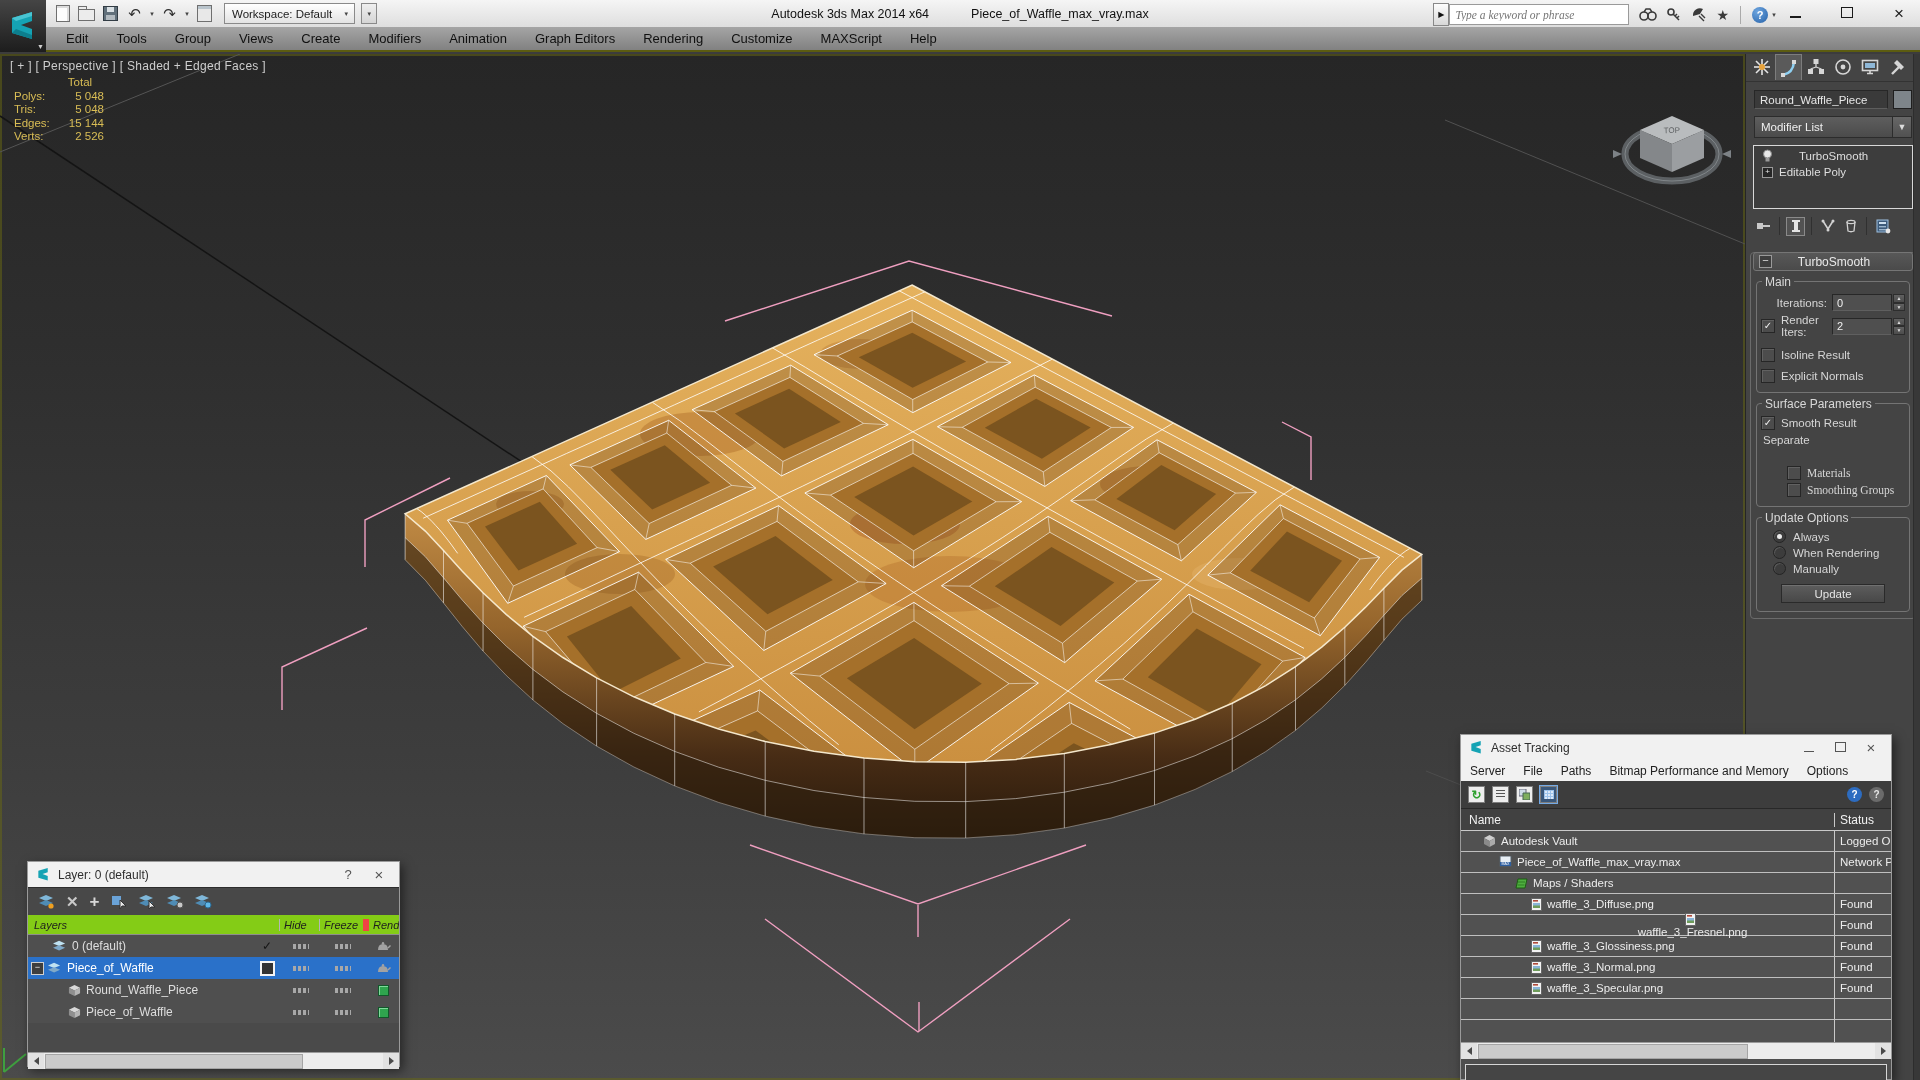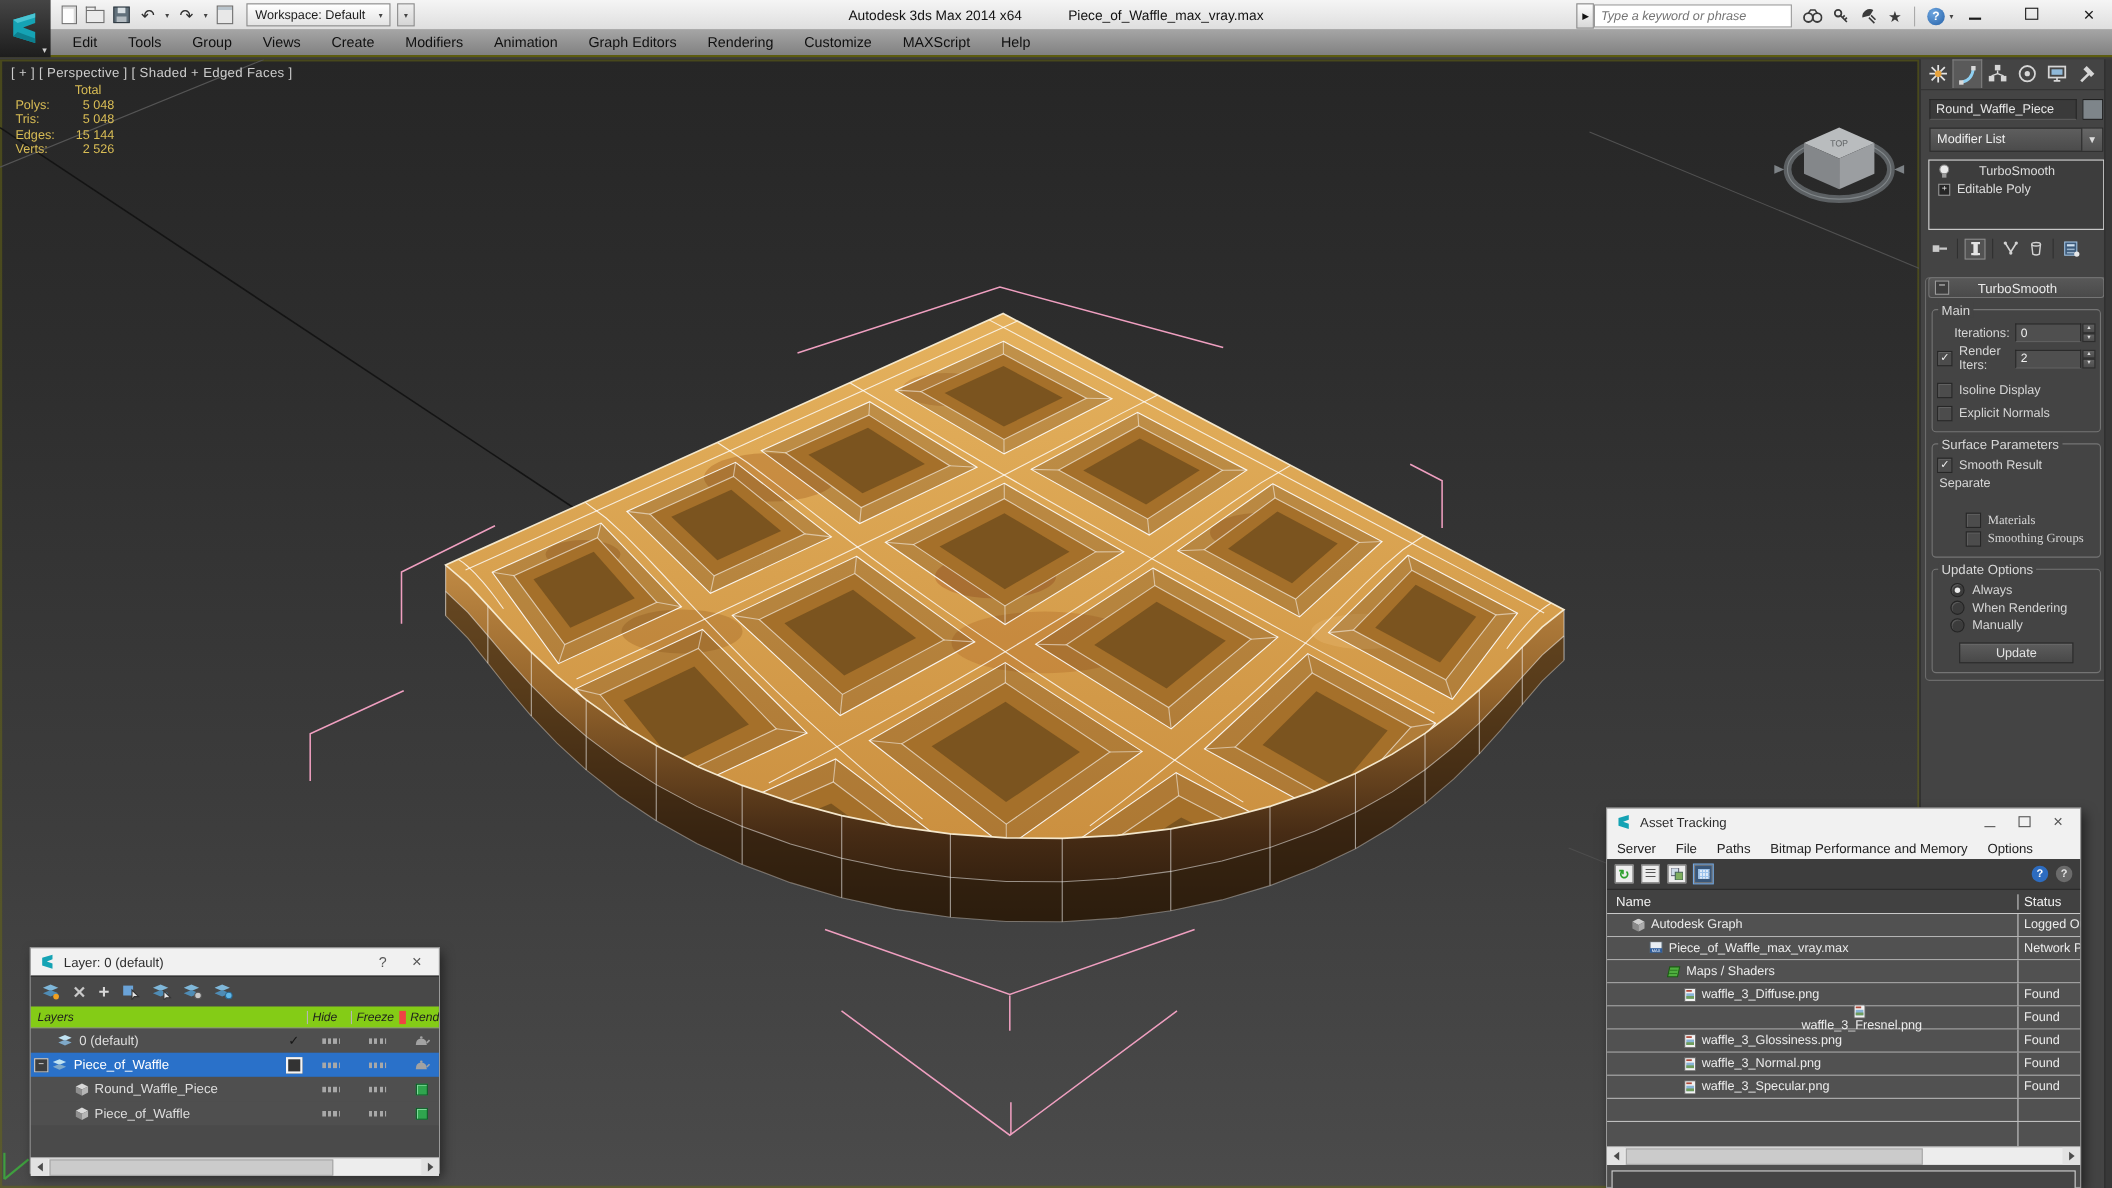--- a/index.html
+++ b/index.html
@@ -18,21 +18,21 @@
   .ic-save:before{content:"";position:absolute;top:0;left:3px;width:7px;height:5px;background:#d9e0e4;}
   .ic-save:after{content:"";position:absolute;bottom:0;left:2px;width:9px;height:5px;background:#b2bac0;}
   .ic-clip{width:13px;height:15px;background:#e8e8e8;border:1px solid #6f6f6f;box-shadow:inset 0 3px 0 #b9c4cc;}
   .wsbox{height:19px;background:linear-gradient(#ffffff,#e3e3e3);border:1px solid #8a8a8a;display:flex;align-items:center;padding:0 4px 0 7px;margin-left:6px;}
   .wsbox .t{font-size:11.5px;color:#1c1c1c;margin-right:10px;}
   .wsfly{width:14px;height:19px;background:linear-gradient(#efefef,#d5d5d5);border:1px solid #8a8a8a;display:flex;align-items:center;justify-content:center;margin-left:3px;}
   .titlecenter{position:absolute;left:0;right:0;top:0;height:27px;display:flex;align-items:center;justify-content:center;gap:42px;pointer-events:none;}
   .titlecenter span{font-size:12.5px;color:#111;}
   .infocenter{position:absolute;right:142px;top:3px;display:flex;align-items:center;}
   .srcharrow{width:14px;height:21px;background:linear-gradient(#fdfdfd,#d8d8d8);border:1px solid #888;display:flex;align-items:center;justify-content:center;font-size:8px;color:#111;}
-  .srch{width:168px;height:19px;border:1px solid #9a9a9a;background:#fff;font-style:italic;font-size:11.5px;color:#555;padding:0 5px;font-family:Liberation Sans, sans-serif;}
+  .srch{width:168px;height:19px;border:1px solid #9a9a9a;background:#fff;font-style:italic;font-size:11.5px;color:#555;padding:0 5px;font-family:Liberation Serif, serif;}
   .icgrp{display:flex;align-items:center;gap:9px;margin-left:10px;}
   .icgrp .g{color:#3a3a3a;font-size:14px;line-height:14px;}
   .divi{width:1px;height:18px;background:#aaa;margin:0 2px;}
   .helpbtn{display:flex;align-items:center;gap:2px;}
   .helpcir{width:16px;height:16px;border-radius:50%;background:radial-gradient(circle at 35% 30%,#6ea6e0,#2561a8);color:#fff;font-size:11px;font-weight:bold;display:flex;align-items:center;justify-content:center;}
   .winbtns{position:absolute;right:8px;top:0;height:27px;display:flex;align-items:center;gap:26px;}
   .wb{width:26px;text-align:center;color:#1a1a1a;font-size:13px;}
   .wb .bar{display:inline-block;width:11px;height:2px;background:#1a1a1a;}
   .wb .box{display:inline-block;width:10px;height:9px;border:1.5px solid #1a1a1a;}
   
@@ -575,21 +575,21 @@
           <span class="cb">✓</span>
           <span style="flex:1;">Render Iters:</span>
           <div class="spinfld">2</div>
           <div class="spin">
               <div>▲</div>
               <div>▼</div>
             </div>
         </div>
         <div class="prow" style="margin-top:10px;">
           <span class="cb"></span>
-          <span>Isoline Display</span>
+          <span>Isoline Result</span>
         </div>
         <div class="prow" style="margin-top:7px;">
           <span class="cb"></span>
           <span>Explicit Normals</span>
         </div>
       </div>
 
       <div class="grp">
         <span class="grplab">Surface Parameters</span>
         <div class="prow">
@@ -825,21 +825,21 @@
       <span class="s">Status</span>
     </div>
 
     <div class="arow">
       <span class="n" style="padding-left:22px;">
         <svg class="fic" width="13" height="12" viewBox="0 0 13 12">
             <polygon points="6.5,0 12,3 6.5,6 1,3" fill="#cfcfcf"></polygon>
             <polygon points="1,3 6.5,6 6.5,12 1,9" fill="#8a8a8a"></polygon>
             <polygon points="12,3 6.5,6 6.5,12 12,9" fill="#ababab"></polygon>
           </svg>
-        <span>Autodesk Graph</span>
+        <span>Autodesk Vault</span>
       </span>
       <span class="s">Logged Ou</span>
     </div>
     <div class="arow">
       <span class="n" style="padding-left:38px;">
         <svg class="fic" width="13" height="13" viewBox="0 0 13 13">
             <rect x="1" y="0" width="11" height="10" fill="#e8eef4" stroke="#55606a"></rect>
             <rect x="1" y="6" width="11" height="4" fill="#2d5d9e"></rect>
             <text x="6.5" y="9.4" font-size="3.6" fill="#fff" text-anchor="middle">MAX</text>
           </svg>

